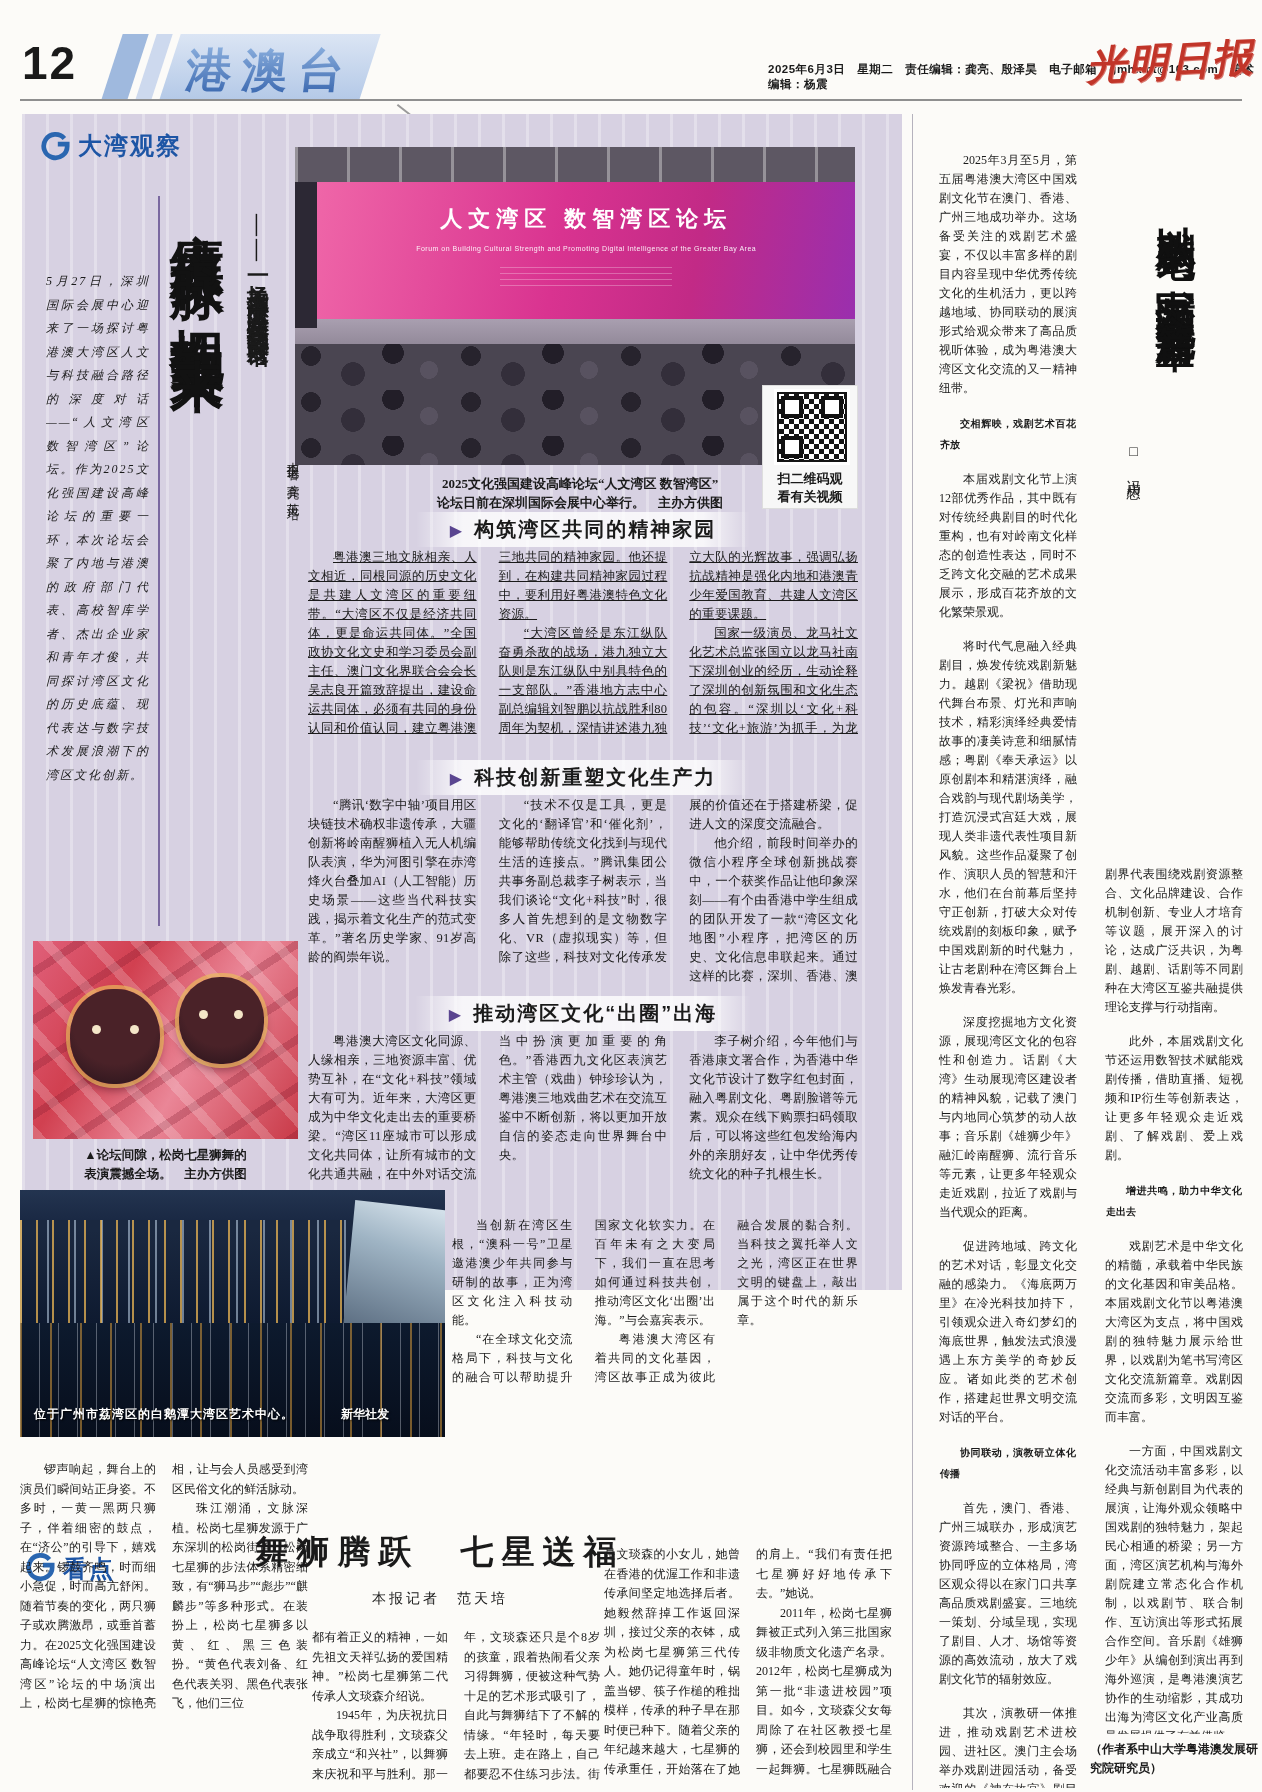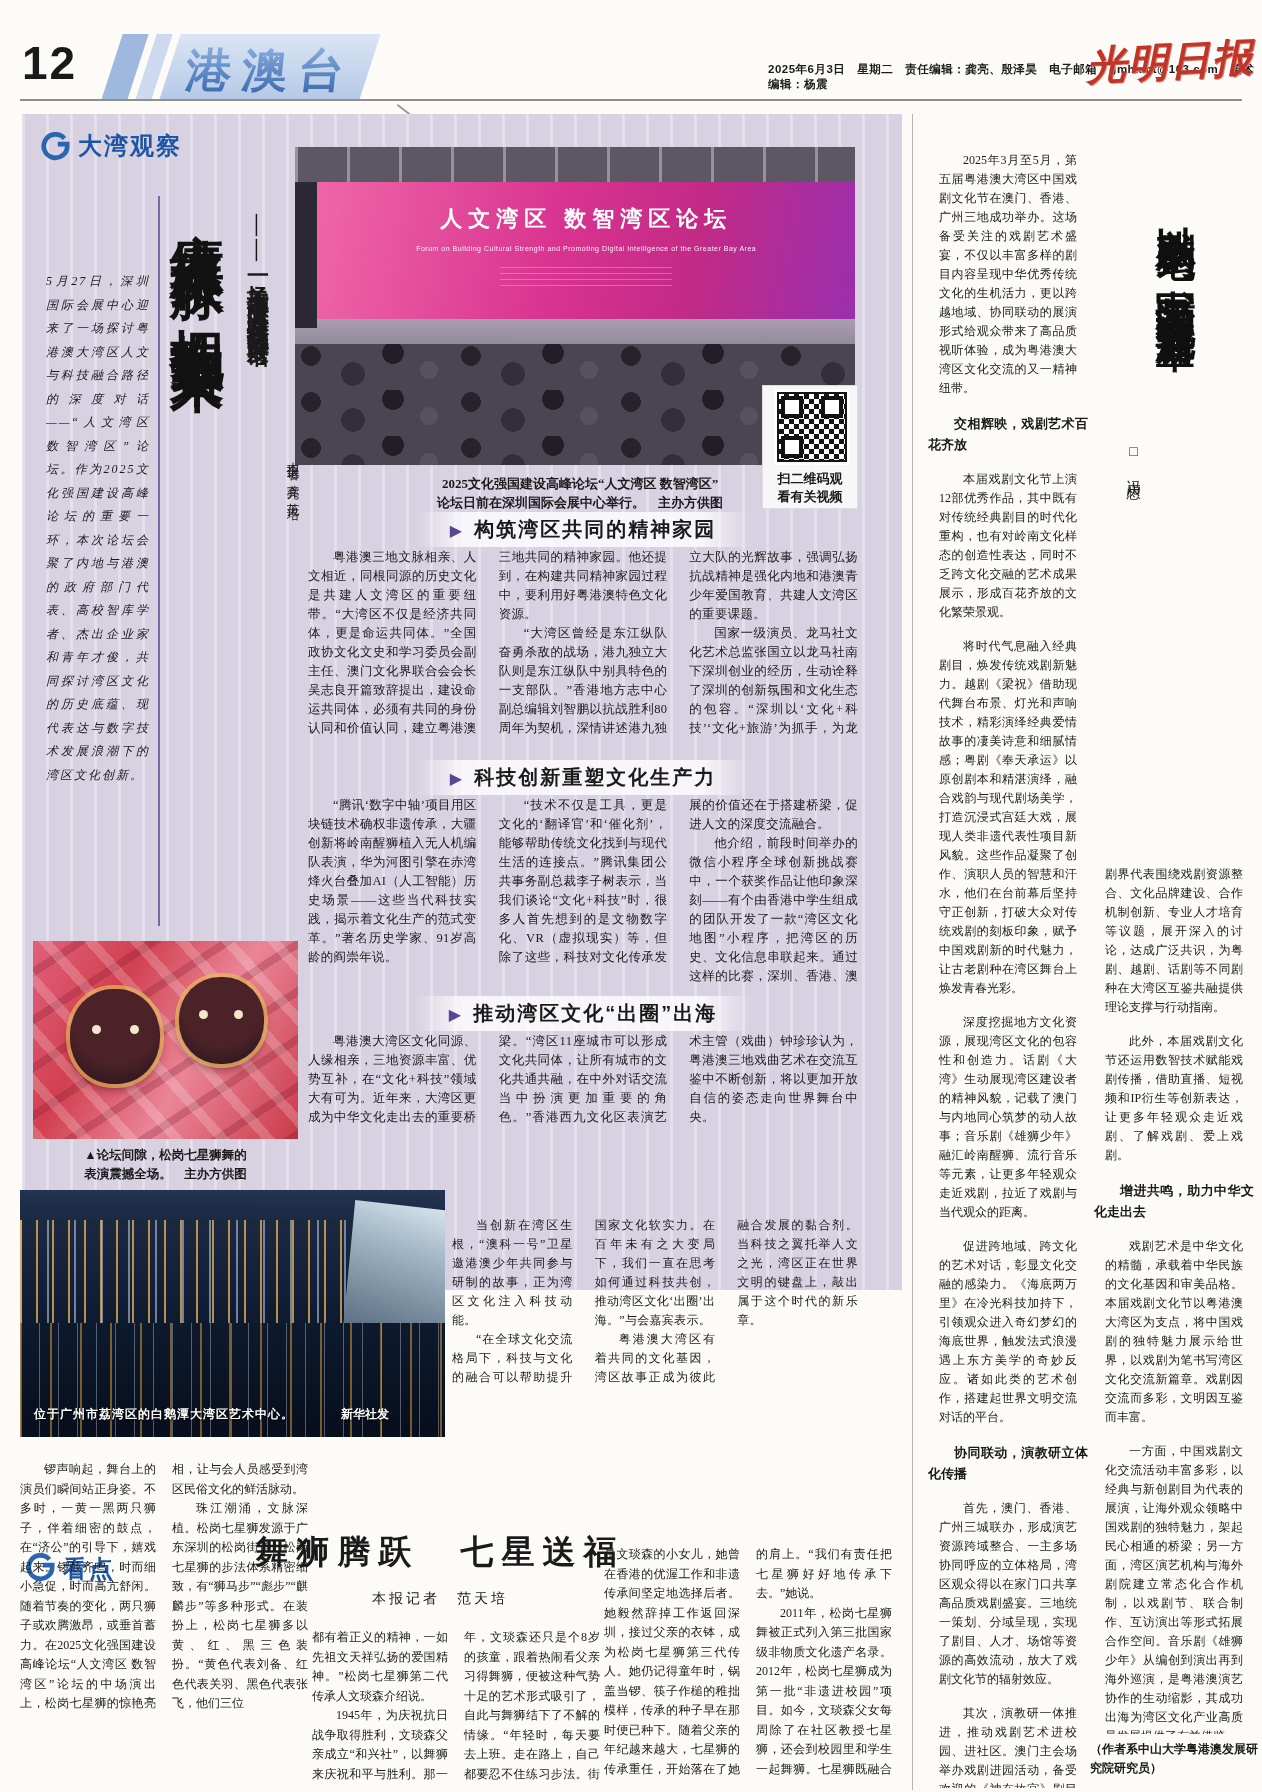--- a/index.html
+++ b/index.html
@@ -111,21 +111,21 @@
        linear-gradient(180deg,#0d1a2e,#070e1c);}
   .city-cap{position:absolute;left:14px;bottom:14px;color:#fff;font-size:12px;font-weight:bold;
      text-shadow:1px 1px 2px #000;letter-spacing:1px;}
   .city-credit{position:absolute;right:56px;bottom:14px;color:#fff;font-size:12px;font-weight:bold;text-shadow:1px 1px 2px #000;}
 
   
   .vrule{left:912px;top:114px;width:1px;height:1676px;background:#b5b2bd;}
   .op-col{font-size:12px;line-height:19px;overflow:hidden;}
   .op-col p{margin:15px;text-indent:2em;text-align:justify;}
   .op-col p.noind{text-indent:0;}
-  .op-col p.op-sub{font-family:"Liberation Sans","DejaVu Sans",sans-serif;font-weight:bold;font-size:13px;line-height:21px;margin:6px 4px 4px;}
+  .op-col p.op-sub{font-family:"Liberation Sans","DejaVu Sans",sans-serif;font-weight:bold;font-size:10px;line-height:21px;margin:6px 16px 4px;}
   .op-colA{left:924px;top:136px;width:168px;height:1652px;}
   .op-colB{left:1090px;top:850px;width:168px;height:884px;}
   .op-headline{left:1148px;top:194px;height:680px;font-size:40px;font-weight:bold;letter-spacing:4px;color:#101010;}
   .op-author{left:1124px;top:444px;height:140px;font-size:14px;letter-spacing:3px;}
   .op-signoff{left:1090px;top:1740px;width:168px;font-size:12px;font-weight:bold;text-align:justify;line-height:19px;}
 
   
   .kd-logo{left:25px;top:1552px;display:flex;align-items:center;gap:8px;}
   .bot-headline{left:230px;top:1530px;width:420px;text-align:center;font-size:33px;font-weight:bold;letter-spacing:8px;}
   .bot-byline{left:230px;top:1590px;width:420px;text-align:center;font-size:14px;letter-spacing:3px;}
@@ -195,21 +195,21 @@
   </div>
 
   <div class="abs conf-cap">
     <div>2025文化强国建设高峰论坛“人文湾区 数智湾区”</div>
     <div>论坛日前在深圳国际会展中心举行。　主办方供图</div>
   </div>
 
   <div class="abs sec-head sans" style="top:512px;">
     <span class="sec-band"><span class="sec-arrow">▶</span><span>构筑湾区共同的精神家园</span></span>
   </div>
-  <div class="abs colbody c3 just" style="top:548px;height:205px;">
+  <div class="abs colbody c3 just" style="top:548px;height:205px;text-decoration:underline;">
     <p>粤港澳三地文脉相亲、人文相近，同根同源的历史文化是共建人文湾区的重要纽带。“大湾区不仅是经济共同体，更是命运共同体。”全国政协文化文史和学习委员会副主任、澳门文化界联合会会长吴志良开篇致辞提出，建设命运共同体，必须有共同的身份认同和价值认同，建立粤港澳三地共同的精神家园。他还提到，在构建共同精神家园过程中，要利用好粤港澳特色文化资源。</p>
     <p>“大湾区曾经是东江纵队奋勇杀敌的战场，港九独立大队则是东江纵队中别具特色的一支部队。”香港地方志中心副总编辑刘智鹏以抗战胜利80周年为契机，深情讲述港九独立大队的光辉故事，强调弘扬抗战精神是强化内地和港澳青少年爱国教育、共建人文湾区的重要课题。</p>
     <p>国家一级演员、龙马社文化艺术总监张国立以龙马社南下深圳创业的经历，生动诠释了深圳的创新氛围和文化生态的包容。“深圳以‘文化+科技’‘文化+旅游’为抓手，为龙马社提供了从场地到资源的全方位支持。这种‘政府搭台、企业唱戏、群众受益’的模式，让我们感受到了深圳不只是创业的热土，更是艺术生长的良田。”张国立表示，要让戏剧成为大湾区文化的“黏合剂”，让更多湾区原创的文化内容走出湾区、走向世界。</p>
 
   </div>
 
   <div class="abs sec-head sans" style="top:760px;">
     <span class="sec-band"><span class="sec-arrow">▶</span><span>科技创新重塑文化生产力</span></span>
   </div>
   <div class="abs colbody c3 just" style="top:796px;height:194px;">
@@ -217,20 +217,21 @@
     <p>“技术不仅是工具，更是文化的‘翻译官’和‘催化剂’，能够帮助传统文化找到与现代生活的连接点。”腾讯集团公共事务副总裁李子树表示，当我们谈论“文化+科技”时，很多人首先想到的是文物数字化、VR（虚拟现实）等，但除了这些，科技对文化传承发展的价值还在于搭建桥梁，促进人文的深度交流融合。</p>
     <p>他介绍，前段时间举办的微信小程序全球创新挑战赛中，一个获奖作品让他印象深刻——有个由香港中学生组成的团队开发了一款“湾区文化地图”小程序，把湾区的历史、文化信息串联起来。通过这样的比赛，深圳、香港、澳门以及全球各地的青少年可以一起交流、同台竞技。</p>
 
   </div>
 
   <div class="abs sec-head sans" style="top:996px;">
     <span class="sec-band"><span class="sec-arrow">▶</span><span>推动湾区文化“出圈”出海</span></span>
   </div>
   <div class="abs colbody c3 just" style="top:1032px;height:158px;">
     <p>粤港澳大湾区文化同源、人缘相亲，三地资源丰富、优势互补，在“文化+科技”领域大有可为。近年来，大湾区更成为中华文化走出去的重要桥梁。“湾区11座城市可以形成文化共同体，让所有城市的文化共通共融，在中外对话交流当中扮演更加重要的角色。”香港西九文化区表演艺术主管（戏曲）钟珍珍认为，粤港澳三地戏曲艺术在交流互鉴中不断创新，将以更加开放自信的姿态走向世界舞台中央。</p>
+    <p>李子树介绍，今年他们与香港康文署合作，为香港中华文化节设计了数字红包封面，融入粤剧文化、粤剧脸谱等元素。观众在线下购票扫码领取后，可以将这些红包发给海内外的亲朋好友，让中华优秀传统文化的种子扎根生长。</p>
   </div>
   <div class="abs colbody c3 just" style="left:452px;width:406px;top:1196px;height:240px;font-size:12px;margin-top:20px;">
     <p>当创新在湾区生根，“澳科一号”卫星邀港澳少年共同参与研制的故事，正为湾区文化注入科技动能。</p>
     <p>“在全球文化交流格局下，科技与文化的融合可以帮助提升国家文化软实力。在百年未有之大变局下，我们一直在思考如何通过科技共创，推动湾区文化‘出圈’出海。”与会嘉宾表示。</p>
     <p>粤港澳大湾区有着共同的文化基因，湾区故事正成为彼此融合发展的黏合剂。当科技之翼托举人文之光，湾区正在世界文明的键盘上，敲出属于这个时代的新乐章。</p>
   </div>
 
   <div class="abs photo-lion">
     <div class="lion-shards"></div>
     <div class="lion-head" style="left:14%;top:24%;width:34%;height:48%;"></div>

